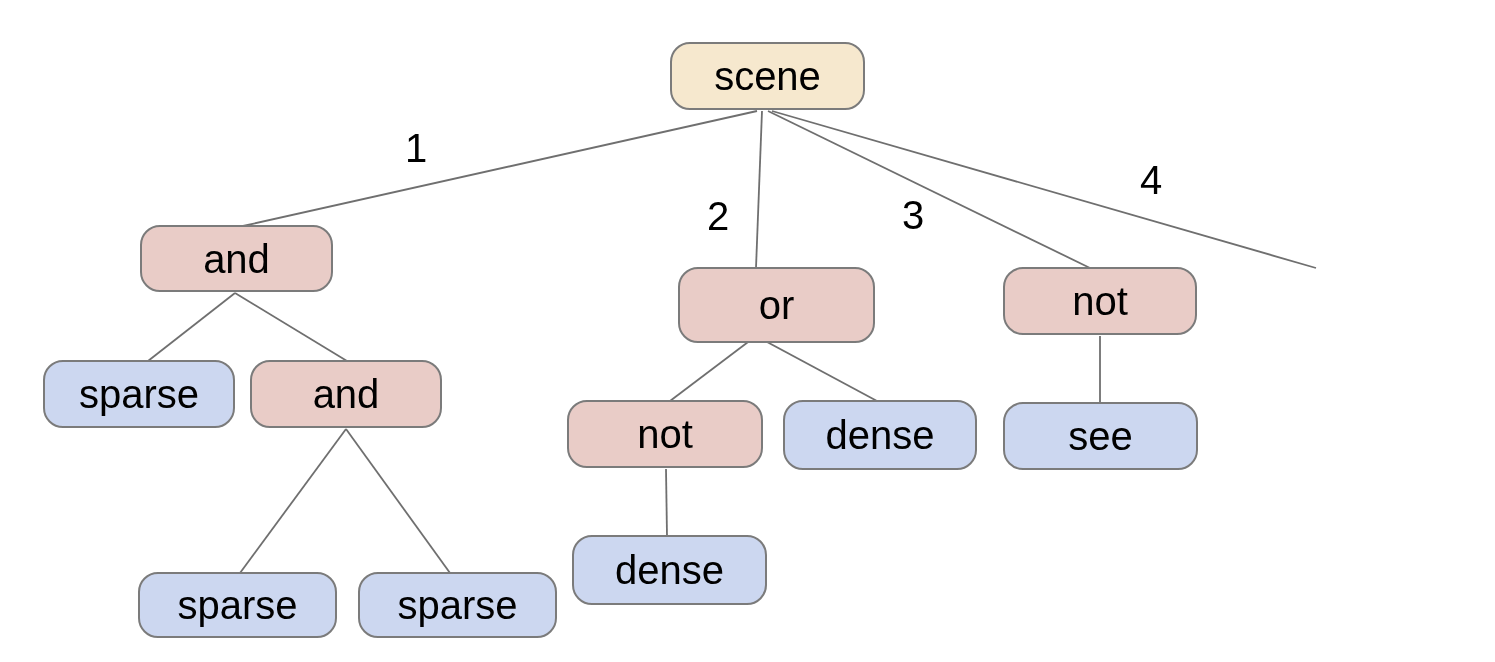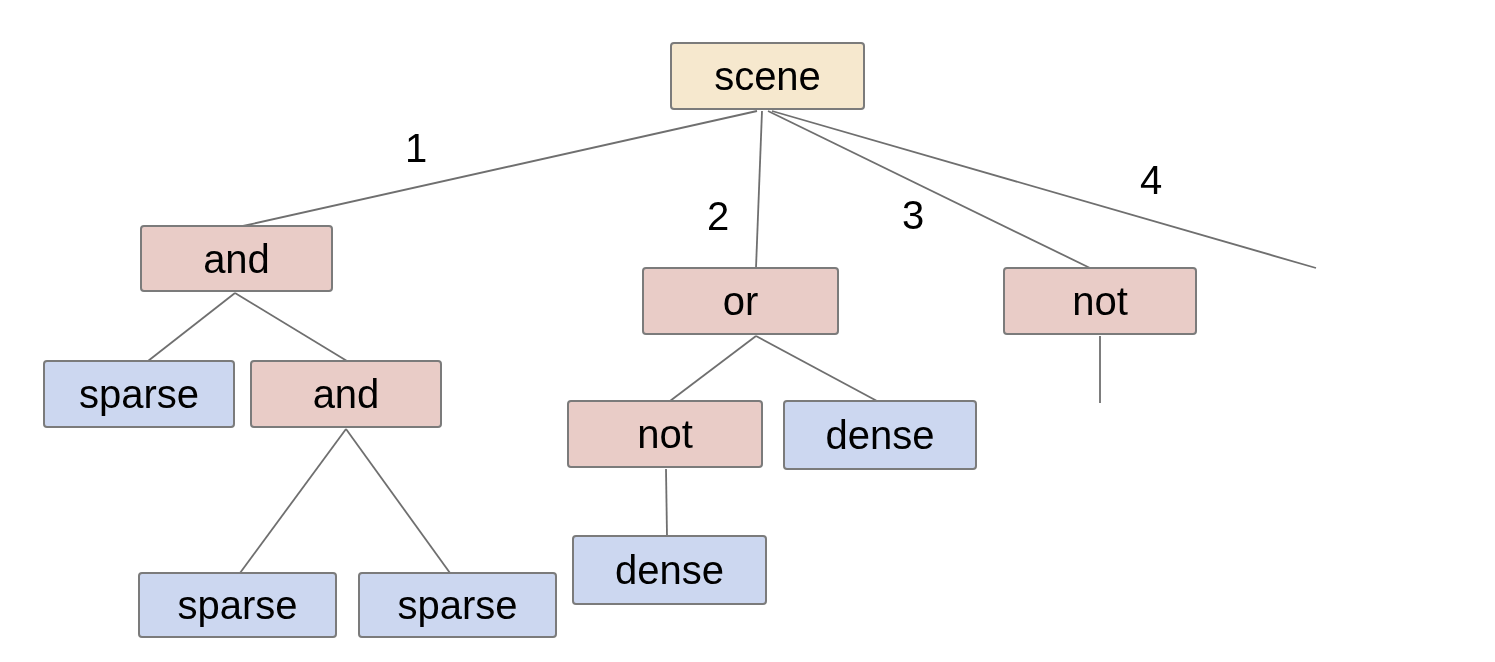--- a/index.html
+++ b/index.html
@@ -32,33 +32,33 @@
     stroke: var(--edge-line);
     stroke-width: 1.8;
     fill: none;
   }
   .node {
     position: absolute;
     display: flex;
     align-items: center;
     justify-content: center;
     border: 2px solid var(--node-border);
-    border-radius: 4px;
+    border-radius: 20px;
     font-size: 40px;
     line-height: 1;
     color: var(--text);
     white-space: nowrap;
   }
   .node.root     { background: var(--root-fill); }
   .node.operator { background: var(--operator-fill); }
   .node.leaf     { background: var(--leaf-fill); }
 
   .n-scene      { left: 670px;  top: 42px;  width: 195px; height: 68px; }
   .n-and1       { left: 140px;  top: 225px; width: 193px; height: 67px; }
-  .n-or         { left: 642px;  top: 267px; width: 197px; height: 68px; }
+  .n-or         { left: 678px;  top: 267px; width: 197px; height: 76px; }
   .n-not-l1     { left: 1003px; top: 267px; width: 194px; height: 68px; }
   .n-timeout    { left: 1227px; top: 267px; width: 191px; height: 68px; }
   .n-sparse-l2  { left: 43px;   top: 360px; width: 192px; height: 68px; }
   .n-and2       { left: 250px;  top: 360px; width: 192px; height: 68px; }
   .n-not-l2     { left: 567px;  top: 400px; width: 196px; height: 68px; }
   .n-dense-l2   { left: 783px;  top: 400px; width: 194px; height: 70px; }
   .n-see        { left: 1003px; top: 402px; width: 195px; height: 68px; }
   .n-sparse-l3a { left: 138px;  top: 572px; width: 199px; height: 66px; }
   .n-sparse-l3b { left: 358px;  top: 572px; width: 199px; height: 66px; }
   .n-dense-l3   { left: 572px;  top: 535px; width: 195px; height: 70px; }
@@ -101,17 +101,18 @@
   <div class="edge-label el-4">4</div>
 
   <div class="node root n-scene">scene</div>
   <div class="node operator n-and1">and</div>
   <div class="node operator n-or">or</div>
   <div class="node operator n-not-l1">not</div>
   <div class="node leaf n-sparse-l2">sparse</div>
   <div class="node operator n-and2">and</div>
   <div class="node operator n-not-l2">not</div>
   <div class="node leaf n-dense-l2">dense</div>
+  <div class="node leaf n-see">see</div>
   <div class="node leaf n-sparse-l3a">sparse</div>
   <div class="node leaf n-sparse-l3b">sparse</div>
   <div class="node leaf n-dense-l3">dense</div>
 
 </div>
 
 </body></html>

